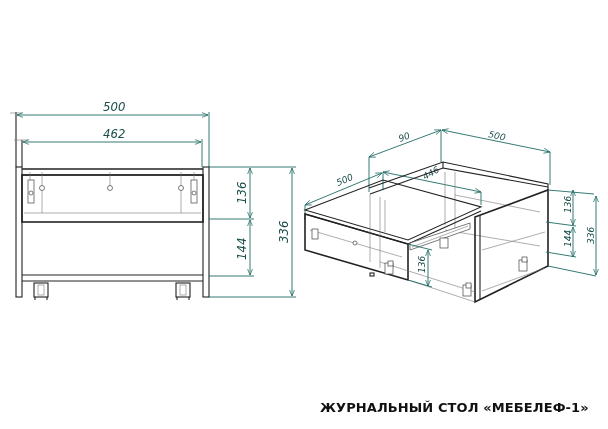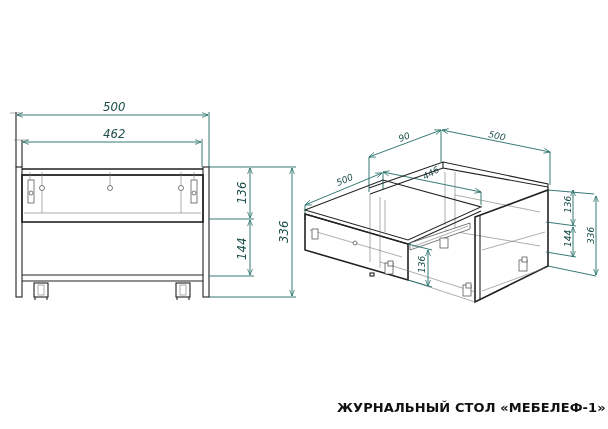--- a/index.html
+++ b/index.html
@@ -7,21 +7,21 @@
          font-family: "DejaVu Sans", sans-serif; }
   svg { position: absolute; left: 0; top: 0; }
   .dim { stroke: #1f6b64; stroke-width: 0.9; fill: none; }
   .dimtxt { fill: #1a4d49; font-family: "DejaVu Sans Condensed", "DejaVu Sans", sans-serif;
             font-style: italic; font-size: 13px; }
   .dimtxt-s { fill: #1a4d49; font-family: "DejaVu Sans", sans-serif; font-style: italic; font-size: 9px; }
   .ln { stroke: #222; stroke-width: 1.1; fill: none; }
   .ln2 { stroke: #222; stroke-width: 1.6; fill: none; }
   .thin { stroke: #777; stroke-width: 0.6; fill: none; }
   .hw { stroke: #444; stroke-width: 0.7; fill: #fff; }
-  .title { position: absolute; left: 337px; top: 400px; font-family: "DejaVu Sans", sans-serif;
+  .title { position: absolute; left: 320px; top: 400px; font-family: "DejaVu Sans", sans-serif;
            font-weight: bold; font-size: 13px; color: #111; letter-spacing: 0.1px; white-space: nowrap; }
 </style>
 </head>
 <body>
 
 <svg width="608" height="429" viewBox="0 0 608 429">
   <defs>
     <marker id="ar" viewBox="0 0 10 10" refX="10" refY="5" markerWidth="7" markerHeight="7" orient="auto-start-reverse">
       <path d="M0,1 L10,5 L0,9" fill="none" stroke="#1f6b64" stroke-width="1.2"></path>
     </marker>

